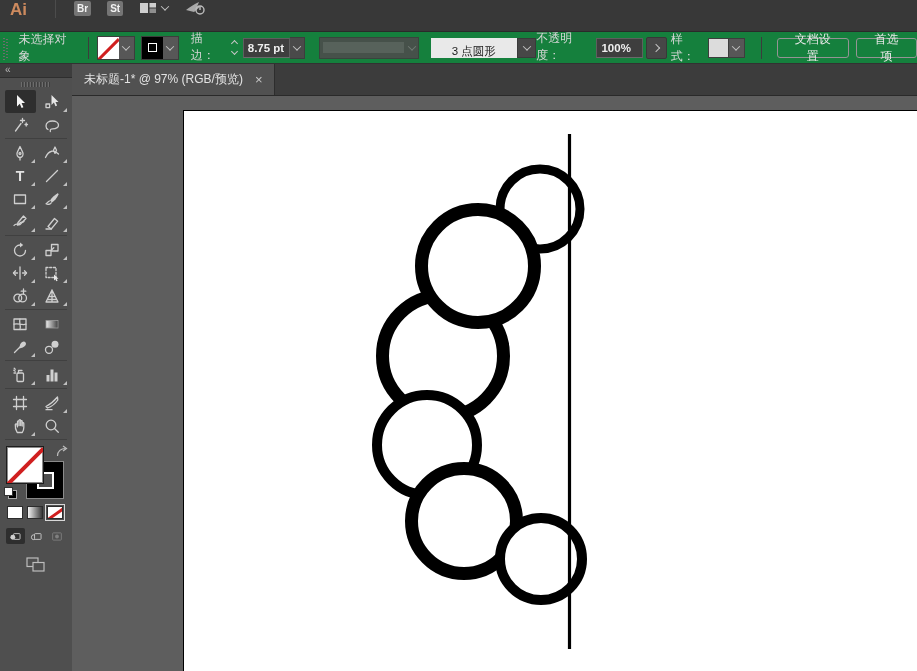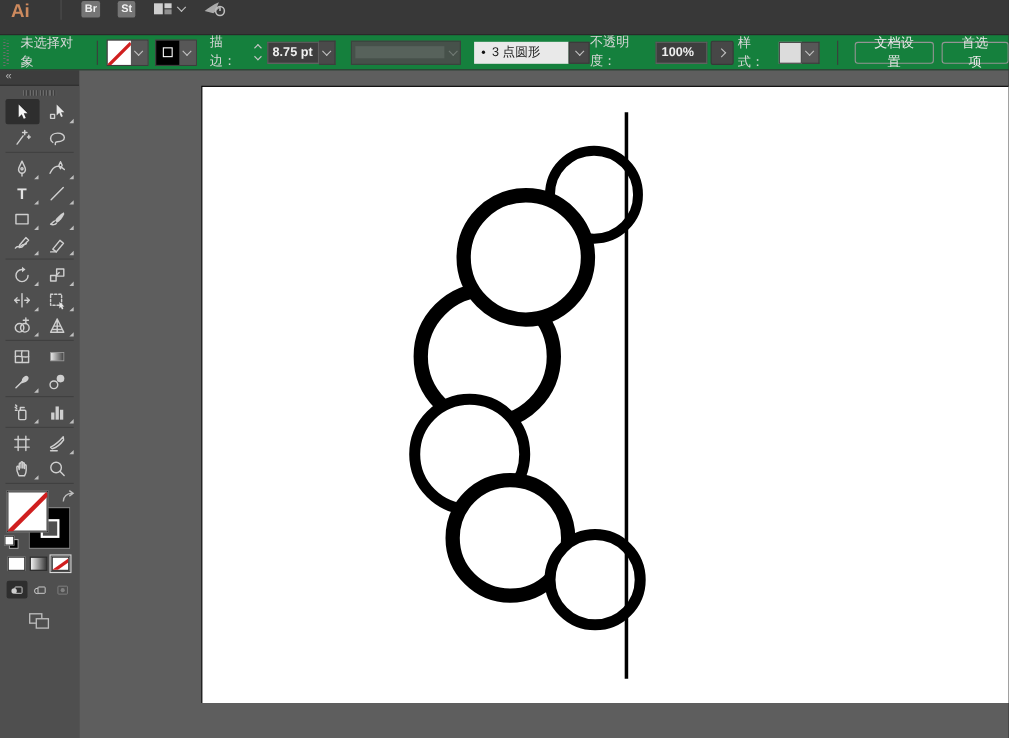--- a/index.html
+++ b/index.html
@@ -47,21 +47,21 @@
          display:flex;align-items:center;padding:0 4px;color:#efefef;font-size:11.5px;white-space:nowrap;overflow:hidden;font-weight:bold;}
   .field.w46{width:40px;}
   .dd-cell{width:16px;height:20px;background:#4a4a4a;border:1px solid #3d3d3d;border-left:none;
            display:flex;align-items:center;justify-content:center;}
   .profile-select{width:100px;height:20px;background:#4c4c4c;border:1px solid #3e3e3e;
                   display:flex;align-items:center;padding:0 3px;margin-left:14px;opacity:.9;}
   .profile-select .bar{flex:1;height:11px;background:#5f5f5f;}
   .profile-select .chev{border-color:#7a7a7a;margin-left:5px;}
   .brush-select{display:flex;align-items:stretch;margin-left:12px;height:20px;}
   .brush-select .txt{background:#e9e9e9;color:#1c1c1c;display:flex;align-items:center;gap:6px;
-                     padding:0 8px 0 7px;font-size:11.5px;width:86px;box-sizing:border-box;}
+                     padding:0 8px 0 7px;font-size:11.5px;width:86px;box-sizing:border-box;flex-direction:column;}
   .brush-select .dot{width:3px;height:3px;background:#111;border-radius:50%;}
   .brush-select .dd{width:17px;background:#474747;border:1px solid #3a3a3a;
                     display:flex;align-items:center;justify-content:center;}
   .arrow-btn{width:20px;height:20px;background:#474747;border:1px solid #383838;border-radius:2px;
              display:flex;align-items:center;justify-content:center;margin-left:3px;}
   .arrow-btn .chev{transform:rotate(-45deg);}
   .style-swatch{display:flex;align-items:stretch;height:20px;margin-right:8px;}
   .style-swatch .well{width:19px;background:#dcdcdc;border:1px solid #3d3d3d;}
   .style-swatch .dd{width:15px;background:#575757;border:1px solid #3d3d3d;border-left:none;
                     display:flex;align-items:center;justify-content:center;}
@@ -450,20 +450,26 @@
 
       <div class="screen-mode">
         <svg width="22" height="17" viewBox="0 0 22 17">
           <rect x="2" y="2" width="11" height="8.5" fill="none" stroke="#bdbdbd" stroke-width="1.2"></rect>
           <rect x="8" y="6.5" width="11" height="8.5" fill="#4f4f4f" stroke="#bdbdbd" stroke-width="1.2"></rect>
         </svg>
       </div>
     </div>
 
     <div class="canvas-pane">
+      <div class="tabbar">
+        <div class="tab">
+          <span>未标题-1* @ 97% (RGB/预览)</span>
+          <span class="tab-close">×</span>
+        </div>
+      </div>
       <div class="canvas">
         <svg id="art" width="845" height="575" viewBox="72 96 845 575">
             <rect x="183.5" y="110.5" width="760" height="600" fill="#ffffff" stroke="#000000"></rect>
             <circle cx="540" cy="209" r="40" fill="#ffffff" stroke="#000000" stroke-width="9"></circle>
             <circle cx="443" cy="356" r="60.5" fill="#ffffff" stroke="#000000" stroke-width="13"></circle>
             <circle cx="478" cy="266" r="56.5" fill="#ffffff" stroke="#000000" stroke-width="13"></circle>
             <circle cx="427" cy="445" r="50" fill="#ffffff" stroke="#000000" stroke-width="10"></circle>
             <circle cx="464" cy="521" r="52.5" fill="#ffffff" stroke="#000000" stroke-width="13"></circle>
             <circle cx="541" cy="559" r="41" fill="#ffffff" stroke="#000000" stroke-width="10"></circle>
             <line x1="569.5" x2="569.5" y1="134" y2="649" stroke="#000000" stroke-width="3.2"></line>

